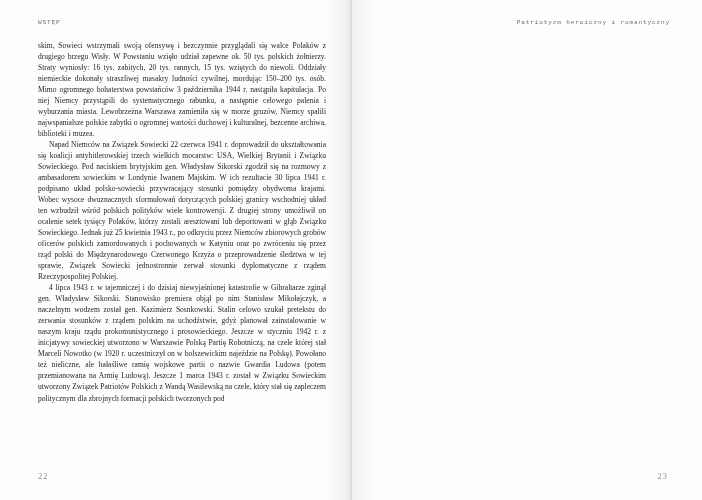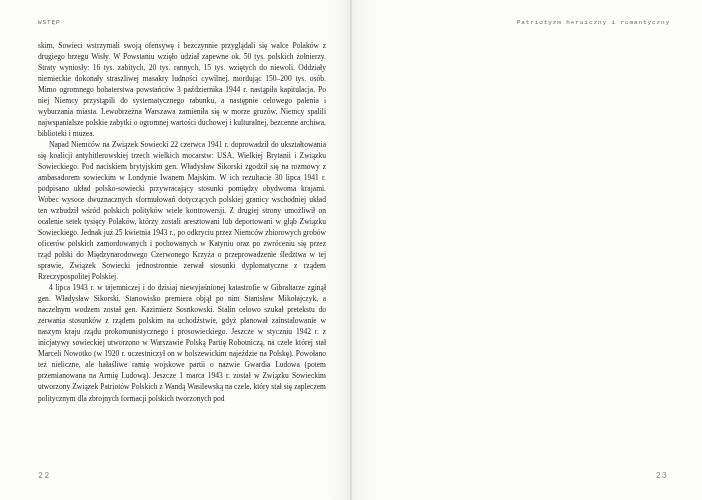--- a/index.html
+++ b/index.html
@@ -72,21 +72,21 @@
     text-justify: inter-word;
     hyphens: manual;
   }
   .body-col p { margin: 0; }
   .body-col p.indent { text-indent: 11px; }
 
   
   .folio {
     position: absolute;
     bottom: 19px;
-    font-family: Liberation Mono, monospace;
+    font-family: Liberation Serif, serif;
     font-size: 8.4px;
     letter-spacing: 1.1px;
     color: #8e8e92;
   }
   .folio.left  { left: 38px; }
   .folio.right { right: 34px; }
 </style>
 </head>
 <body>
 

